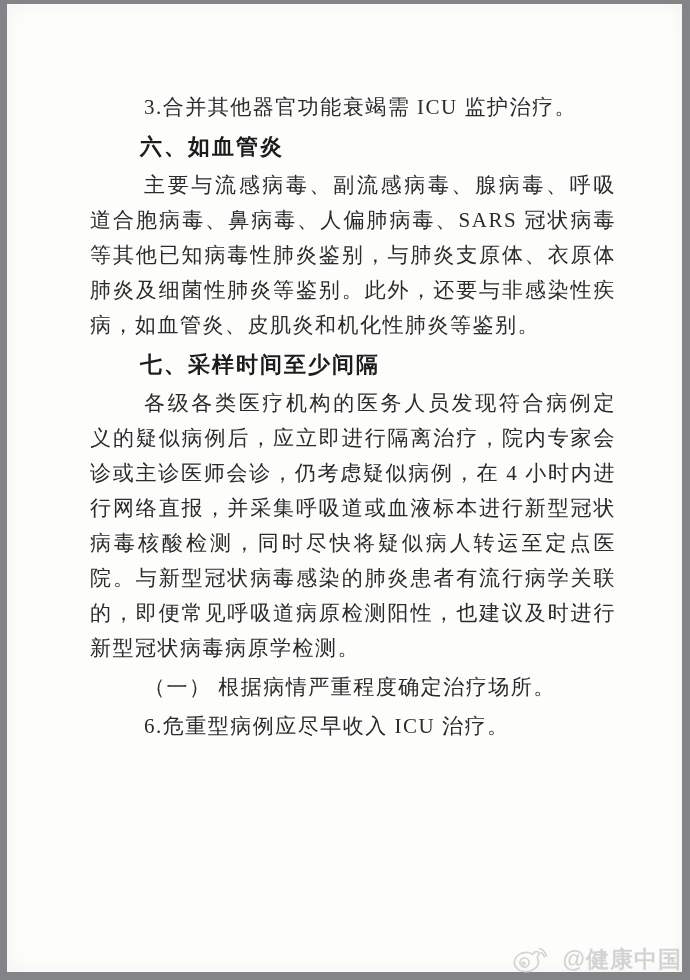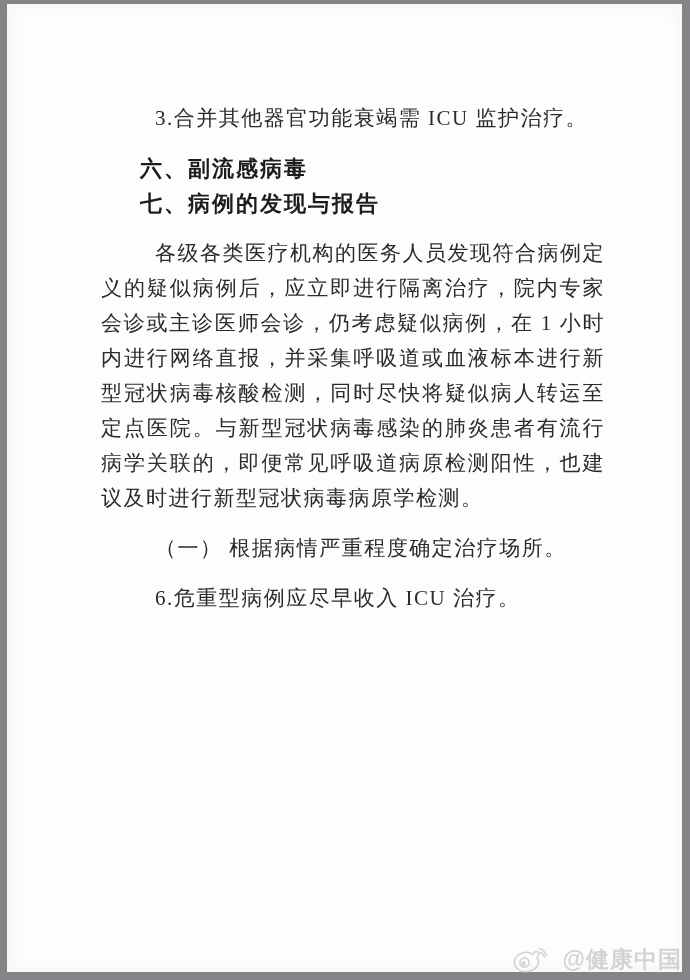--- a/index.html
+++ b/index.html
@@ -27,21 +27,21 @@
     position: absolute;
     left: 79px;
     right: 62px;
     top: 82px;
     color: #2b2b2b;
     font-size: 21px;
     line-height: 35px;
     letter-spacing: 1.5px;
   }
   .para {
-    margin: 15px;
+    margin: 4px;
     text-align: justify;
     text-indent: 54px;
   }
   .heading {
     margin: 0;
     font-size: 22px;
     line-height: 35px;
     font-weight: bold;
     color: #1c1c1c;
     text-indent: 54px;
@@ -67,23 +67,24 @@
     display: block;
   }
 </style>
 </head>
 <body>
 
 <div class="page">
 
   <div class="doc-content">
     <p class="para">3.合并其他器官功能衰竭需 ICU 监护治疗。</p>
-    <h2 class="heading">六、副流感病毒</h2>
-    <h2 class="heading">七、病例的发现与报告</h2>
-    <p class="para">各级各类医疗机构的医务人员发现符合病例定义的疑似病例后，应立即进行隔离治疗，院内专家会诊或主诊医师会诊，仍考虑疑似病例，在 1 小时内进行网络直报，并采集呼吸道或血液标本进行新型冠状病毒核酸检测，同时尽快将疑似病人转运至定点医院。与新型冠状病毒感染的肺炎患者有流行病学关联的，即便常见呼吸道病原检测阳性，也建议及时进行新型冠状病毒病原学检测。</p>
+    <h2 class="heading">六、如血管炎</h2>
+    <p class="para">主要与流感病毒、副流感病毒、腺病毒、呼吸道合胞病毒、鼻病毒、人偏肺病毒、SARS 冠状病毒等其他已知病毒性肺炎鉴别，与肺炎支原体、衣原体肺炎及细菌性肺炎等鉴别。此外，还要与非感染性疾病，如血管炎、皮肌炎和机化性肺炎等鉴别。</p>
+    <h2 class="heading">七、采样时间至少间隔</h2>
+    <p class="para">各级各类医疗机构的医务人员发现符合病例定义的疑似病例后，应立即进行隔离治疗，院内专家会诊或主诊医师会诊，仍考虑疑似病例，在 4 小时内进行网络直报，并采集呼吸道或血液标本进行新型冠状病毒核酸检测，同时尽快将疑似病人转运至定点医院。与新型冠状病毒感染的肺炎患者有流行病学关联的，即便常见呼吸道病原检测阳性，也建议及时进行新型冠状病毒病原学检测。</p>
     <p class="para">（一） 根据病情严重程度确定治疗场所。</p>
     <p class="para">6.危重型病例应尽早收入 ICU 治疗。</p>
   </div>
 
   <div class="watermark">
     <span>
       <svg width="40" height="34" viewBox="0 0 40 34" fill="none" stroke="#cfcfcf" stroke-width="1.6" stroke-linecap="round">
 
         <path d="M22.5 12.5 C24.5 9.5 27 8.5 28.5 10.5 C29.5 12 28.5 14 27 15.5 C28.5 17.5 29 20 28 22.5 C26 27.5 19.5 30.5 13.5 29.5 C7.5 28.5 3.5 24 4.5 19 C5.5 13.5 12 9.5 18 10.5 C19.8 10.8 21.4 11.5 22.5 12.5 Z"></path>
 

